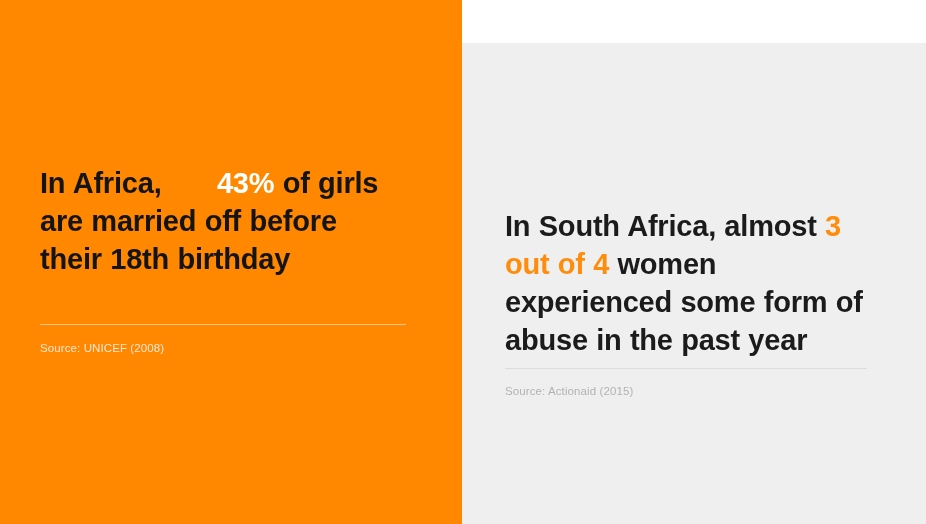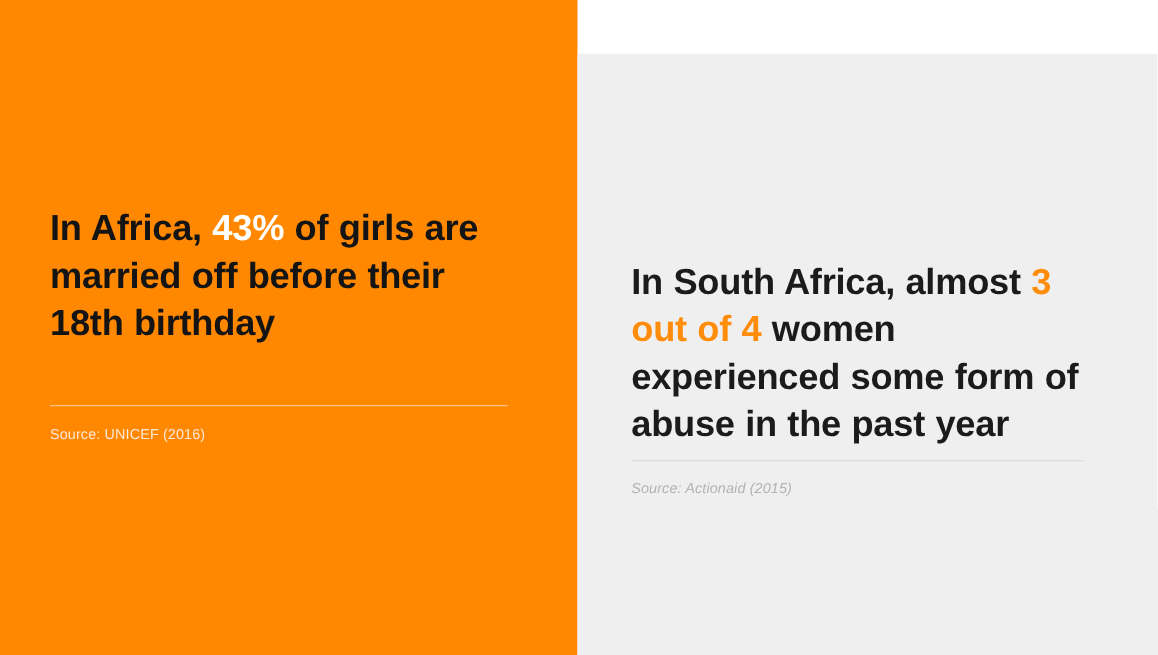--- a/index.html
+++ b/index.html
@@ -51,20 +51,21 @@
     font-weight: bold;
     letter-spacing: -0.2px;
     color: #141414;
     word-spacing: 0.5px;
   }
   .panel--right .headline {
     color: #1b1b1b;
   }
   .hl-white {
     color: #ffffff;
+    margin-left: 47px;
   }
   .hl-orange {
     color: #ff8c0a;
   }
   .rule {
     margin: 0;
     border: 0;
     height: 1px;
     width: 366px;
   }
@@ -89,36 +90,35 @@
     font-size: 11.5px;
     line-height: 14px;
     font-weight: normal;
     letter-spacing: 0.1px;
   }
   .panel--left .source {
     color: #fbe7d4;
   }
   .panel--right .source {
     color: #b3b3b3;
-    font-style: italic;
   }
 </style>
 </head>
 <body>
 
 <div class="infographic">
 
   <section class="panel panel--left">
     <div class="panel-inner">
 
       <h2 class="headline"><span>In Africa, </span><span class="hl-white">43%</span><span> of girls are married off before their 18th birthday</span></h2>
 
       <hr class="rule">
 
-      <p class="source">Source: UNICEF (2016)</p>
+      <p class="source">Source: UNICEF (2008)</p>
 
     </div>
   </section>
 
   <section class="panel panel--right">
     <div class="panel-inner">
 
       <h2 class="headline"><span>In South Africa, almost </span><span class="hl-orange">3 out of 4</span><span> women experienced some form of abuse in the past year</span></h2>
 
       <hr class="rule">

